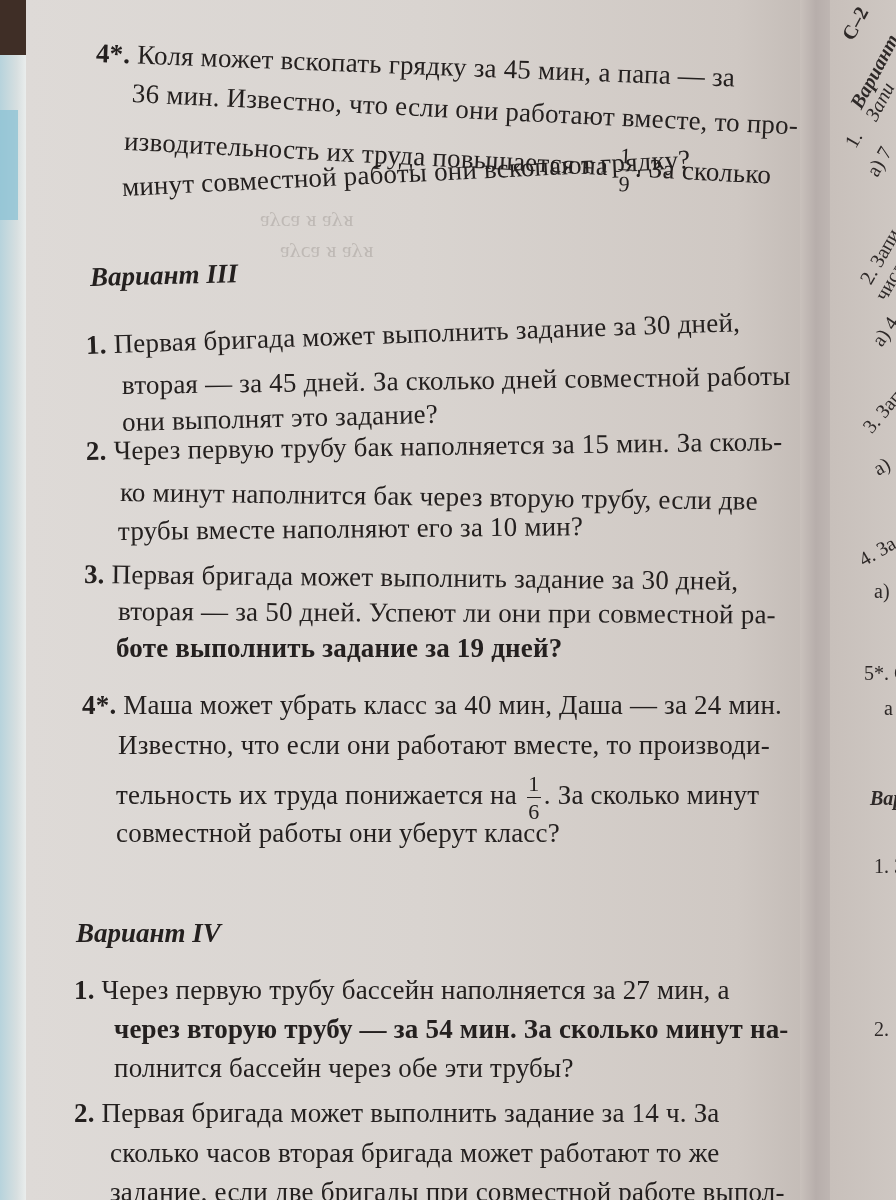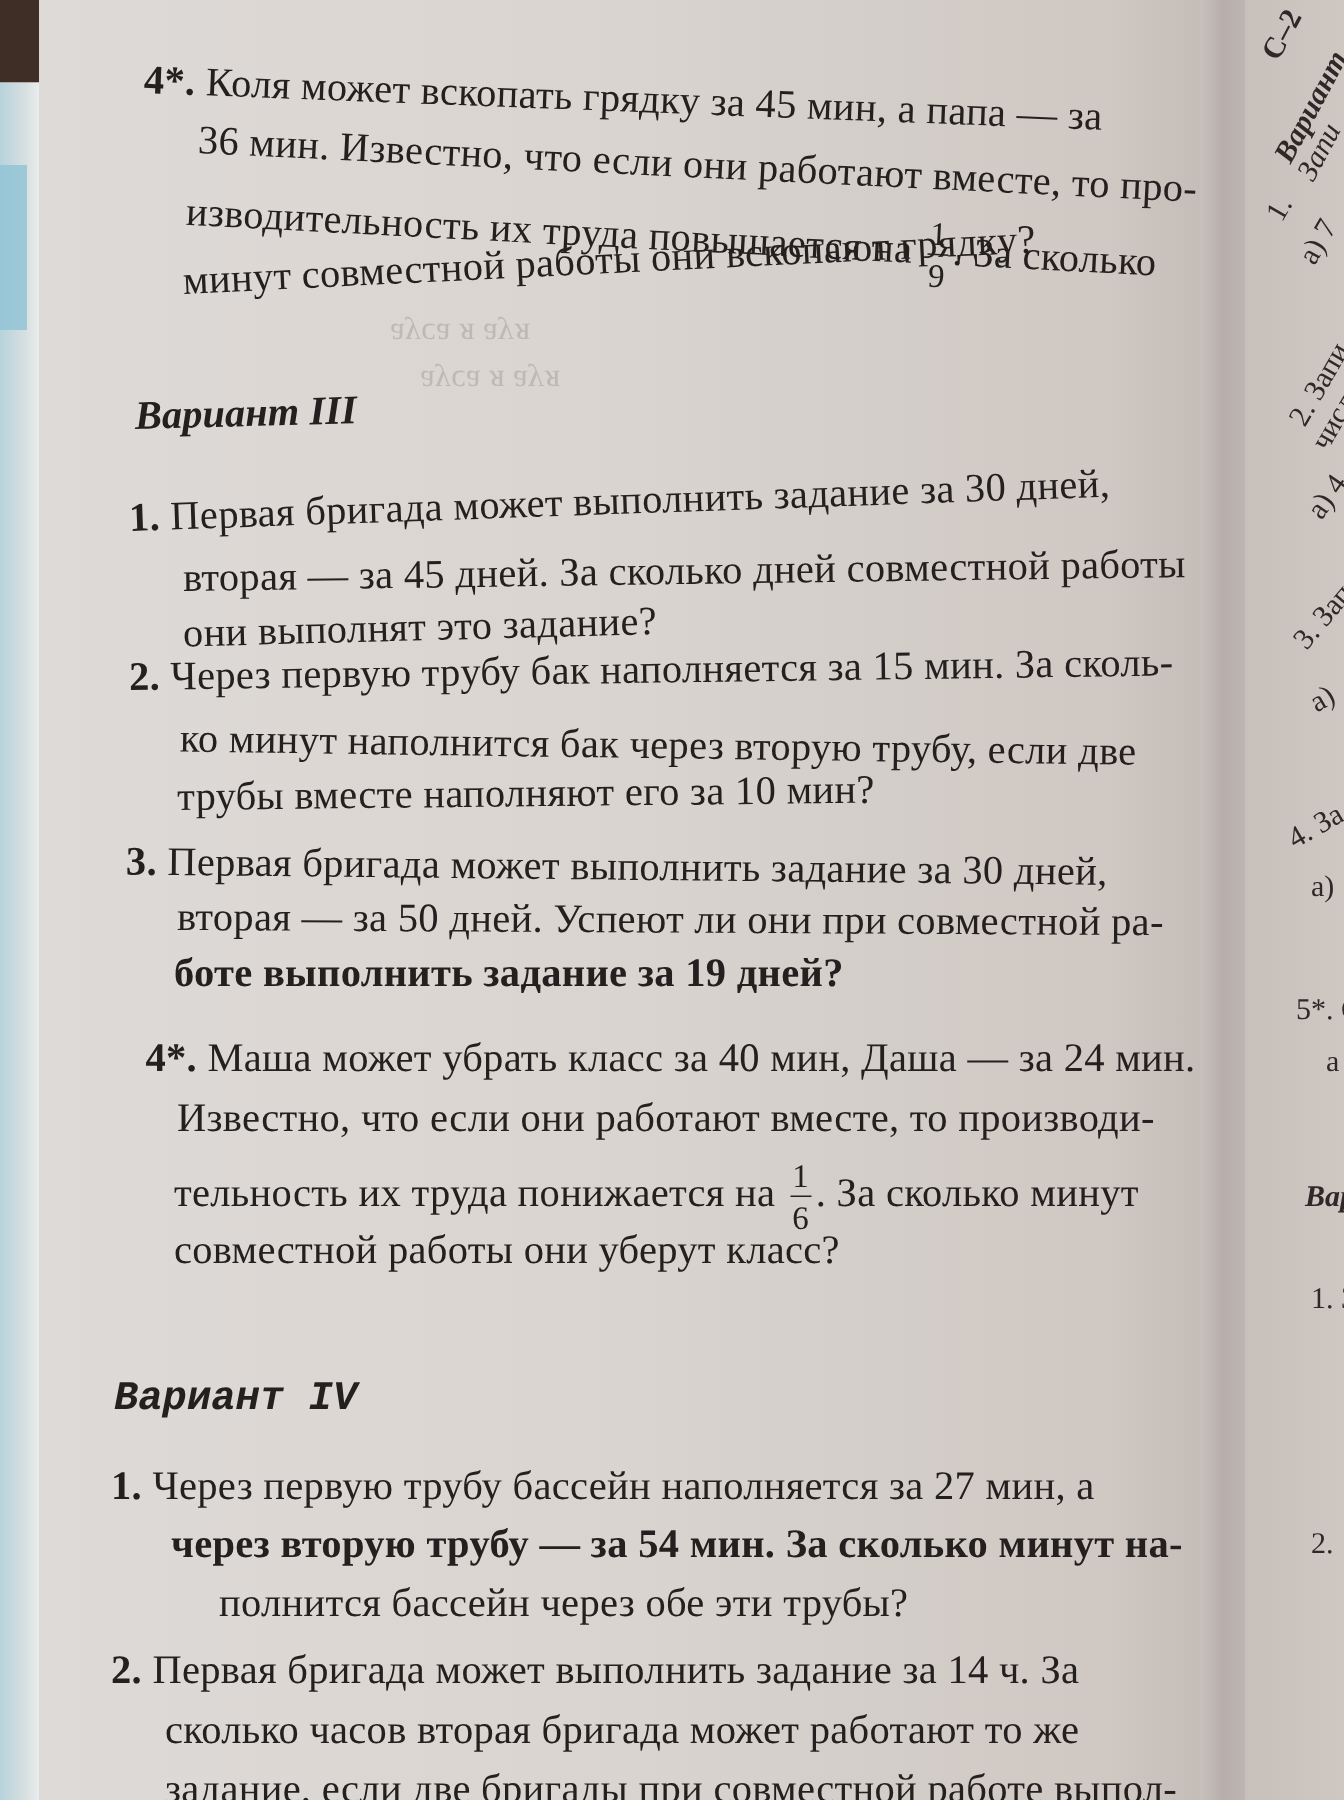--- a/index.html
+++ b/index.html
@@ -138,45 +138,45 @@
   <section>
     <div class="line" style="left:84px;top:559px;transform:rotate(0.6deg);">
       <span class="num">3.</span>
       <span>Первая бригада может выполнить задание за 30 дней,</span>
     </div>
     <div class="line" style="left:118px;top:596px;transform:rotate(0.3deg);">вторая — за 50 дней. Успеют ли они при совместной ра-</div>
     <div class="line" style="left:116px;top:633px;font-weight:bold;">боте выполнить задание за 19 дней?</div>
   </section>
 
   <section>
-    <div class="line" style="left:82px;top:690px;margin-left:15px;">
+    <div class="line" style="left:82px;top:690px;">
       <span class="num">4*.</span>
       <span>Маша может убрать класс за 40 мин, Даша — за 24 мин.</span>
     </div>
     <div class="line" style="left:118px;top:730px;">Известно, что если они работают вместе, то производи-</div>
     <div class="line" style="left:116px;top:772px;">
       <span>тельность их труда понижается на</span>
       <span class="frac">
         <span>1</span>
         <span class="bar"></span>
         <span>6</span>
       </span><span>. За сколько минут</span>
     </div>
     <div class="line" style="left:116px;top:818px;">совместной работы они уберут класс?</div>
   </section>
 
-  <div class="heading" style="left:76px;top:918px;font-family:Liberation Mono, monospace;">Вариант IV</div>
+  <div class="heading" style="left:76px;top:918px;">Вариант IV</div>
 
   <section>
     <div class="line" style="left:74px;top:975px;">
       <span class="num">1.</span>
       <span>Через первую трубу бассейн наполняется за 27 мин, а</span>
     </div>
     <div class="line" style="left:114px;top:1014px;font-weight:bold;">через вторую трубу — за 54 мин. За сколько минут на-</div>
-    <div class="line" style="left:114px;top:1053px;margin-left:32px;">полнится бассейн через обе эти трубы?</div>
+    <div class="line" style="left:114px;top:1053px;">полнится бассейн через обе эти трубы?</div>
   </section>
 
   <section>
     <div class="line" style="left:74px;top:1098px;">
       <span class="num">2.</span>
       <span>Первая бригада может выполнить задание за 14 ч. За</span>
     </div>
     <div class="line" style="left:110px;top:1138px;">сколько часов вторая бригада может работают то же</div>
     <div class="line" style="left:110px;top:1177px;">задание, если две бригады при совместной работе выпол-</div>
   </section>

